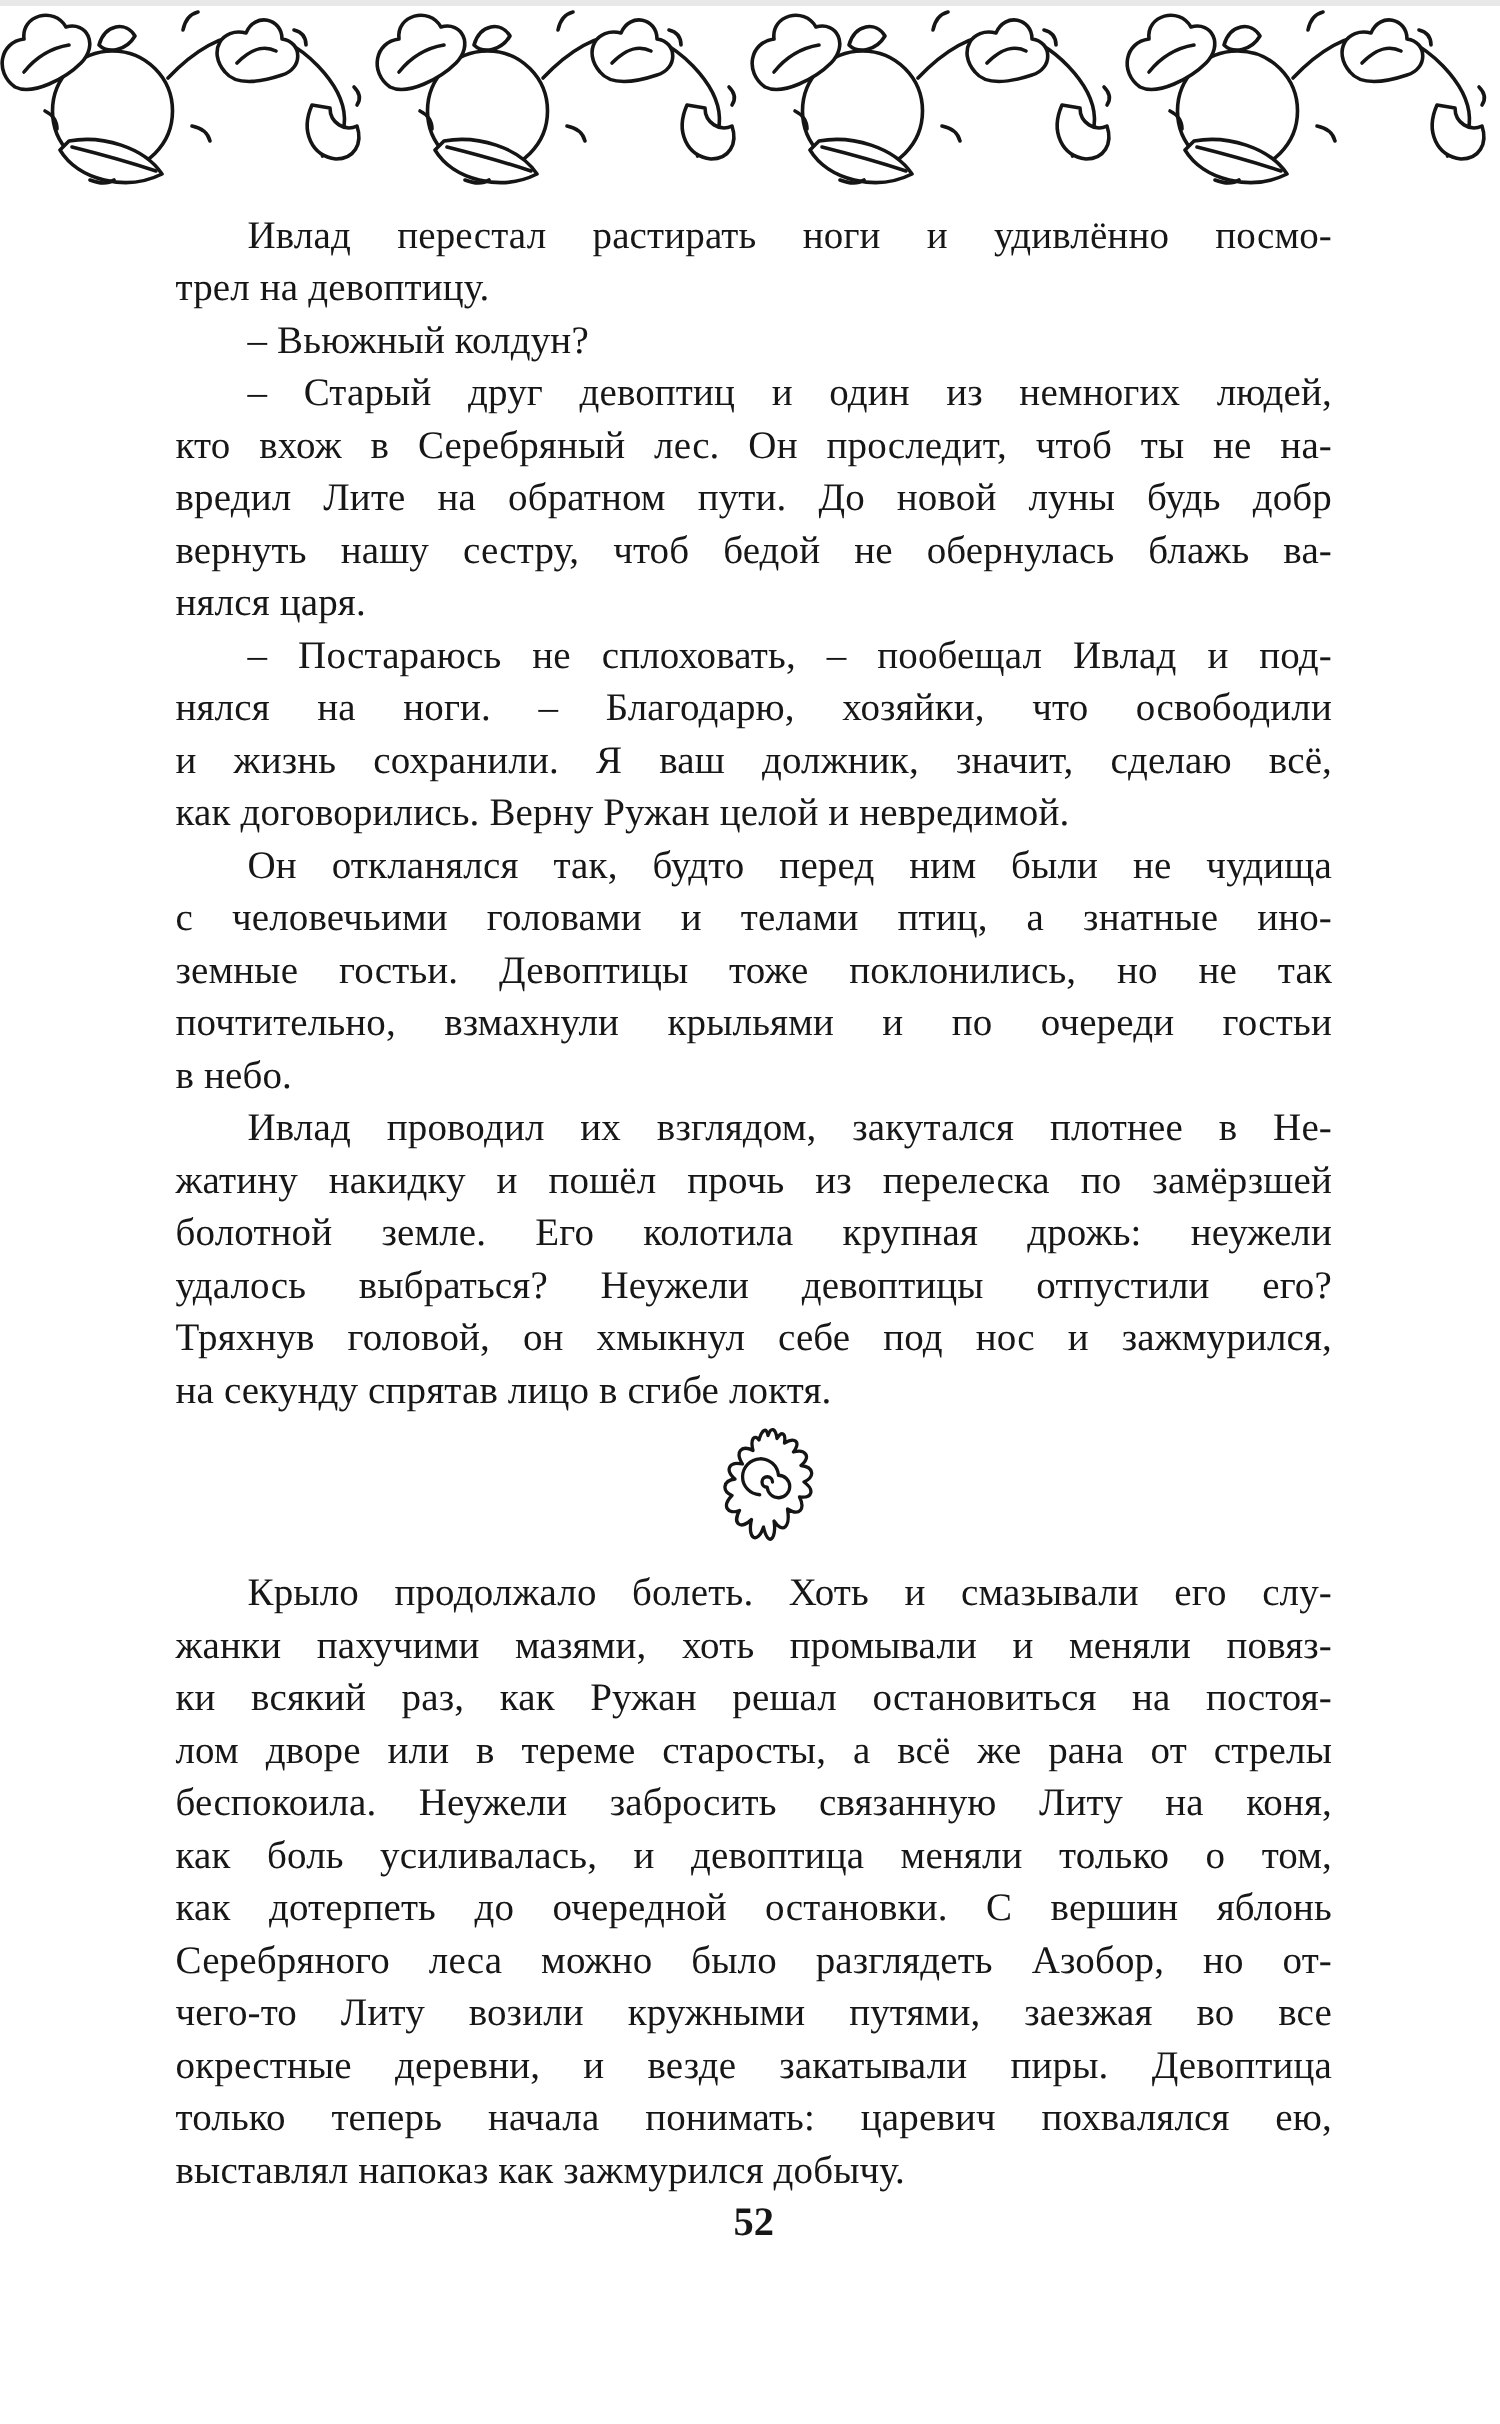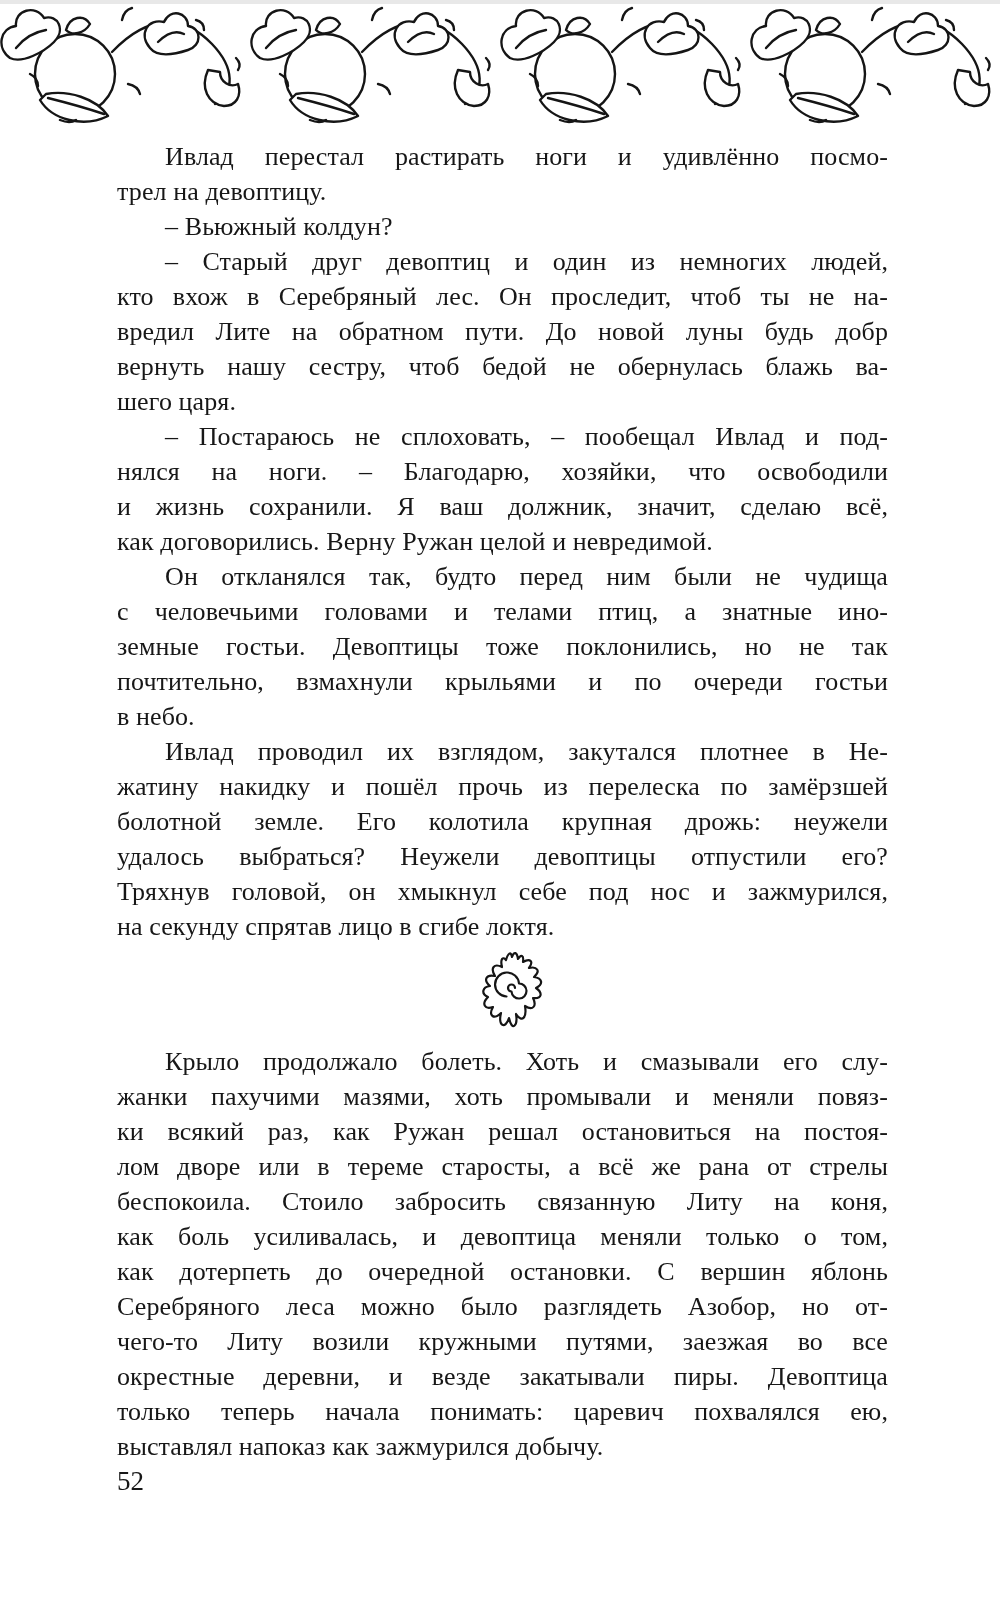--- a/index.html
+++ b/index.html
@@ -32,21 +32,21 @@
     overflow:visible;
     white-space:normal;
   }
   .line.last{text-align-last:left;}
   .line.indent{padding-left:48px;}
   .divider{
     position:absolute;left:481px;top:946px;width:64px;height:86px;
   }
   .page-num{
     position:absolute;left:117px;top:1462px;width:771px;
-    font-size:27px;
+    text-align:center;font-size:27px;font-weight:bold;
   }
 </style>
 </head>
 <body>
 
 <div class="page">
 
   <div class="header-border">
     <svg width="1000" height="120" viewBox="0 0 1000 120" fill="none" stroke="#151515" stroke-width="2.4" stroke-linecap="round" stroke-linejoin="round">
       <defs>
@@ -90,21 +90,21 @@
         <div class="line last">трел на девоптицу.</div>
       </div>
       <div>
         <div class="line indent last">– Вьюжный колдун?</div>
       </div>
       <div>
         <div class="line indent">– Старый друг девоптиц и один из немногих людей,</div>
         <div class="line">кто вхож в Серебряный лес. Он проследит, чтоб ты не на-</div>
         <div class="line">вредил Лите на обратном пути. До новой луны будь добр</div>
         <div class="line">вернуть нашу сестру, чтоб бедой не обернулась блажь ва-</div>
-        <div class="line last">шего царя.</div>
+        <div class="line last">нялся царя.</div>
       </div>
       <div>
         <div class="line indent">– Постараюсь не сплоховать, – пообещал Ивлад и под-</div>
         <div class="line">нялся на ноги. – Благодарю, хозяйки, что освободили</div>
         <div class="line">и жизнь сохранили. Я ваш должник, значит, сделаю всё,</div>
         <div class="line last">как договорились. Верну Ружан целой и невредимой.</div>
       </div>
       <div>
         <div class="line indent">Он откланялся так, будто перед ним были не чудища</div>
         <div class="line">с человечьими головами и телами птиц, а знатные ино-</div>
@@ -133,21 +133,21 @@
       <path d="M34,38 a3.5,3.5 0 1 0 -3.5,3.5 a7.5,7.5 0 1 0 7.5,-8 a12,12 0 1 0 -12.5,13"></path>
     </svg>
   </div>
 
   <div class="text-block" id="section-2">
       <div>
         <div class="line indent">Крыло продолжало болеть. Хоть и смазывали его слу-</div>
         <div class="line">жанки пахучими мазями, хоть промывали и меняли повяз-</div>
         <div class="line">ки всякий раз, как Ружан решал остановиться на постоя-</div>
         <div class="line">лом дворе или в тереме старосты, а всё же рана от стрелы</div>
-        <div class="line">беспокоила. Стоило забросить связанную Литу на коня,</div>
+        <div class="line">беспокоила. Неужели забросить связанную Литу на коня,</div>
         <div class="line">как боль усиливалась, и девоптица меняли только о том,</div>
         <div class="line">как дотерпеть до очередной остановки. С вершин яблонь</div>
         <div class="line">Серебряного леса можно было разглядеть Азобор, но от-</div>
         <div class="line">чего-то Литу возили кружными путями, заезжая во все</div>
         <div class="line">окрестные деревни, и везде закатывали пиры. Девоптица</div>
         <div class="line">только теперь начала понимать: царевич похвалялся ею,</div>
         <div class="line last">выставлял напоказ как зажмурился добычу.</div>
       </div>
     </div>
 

